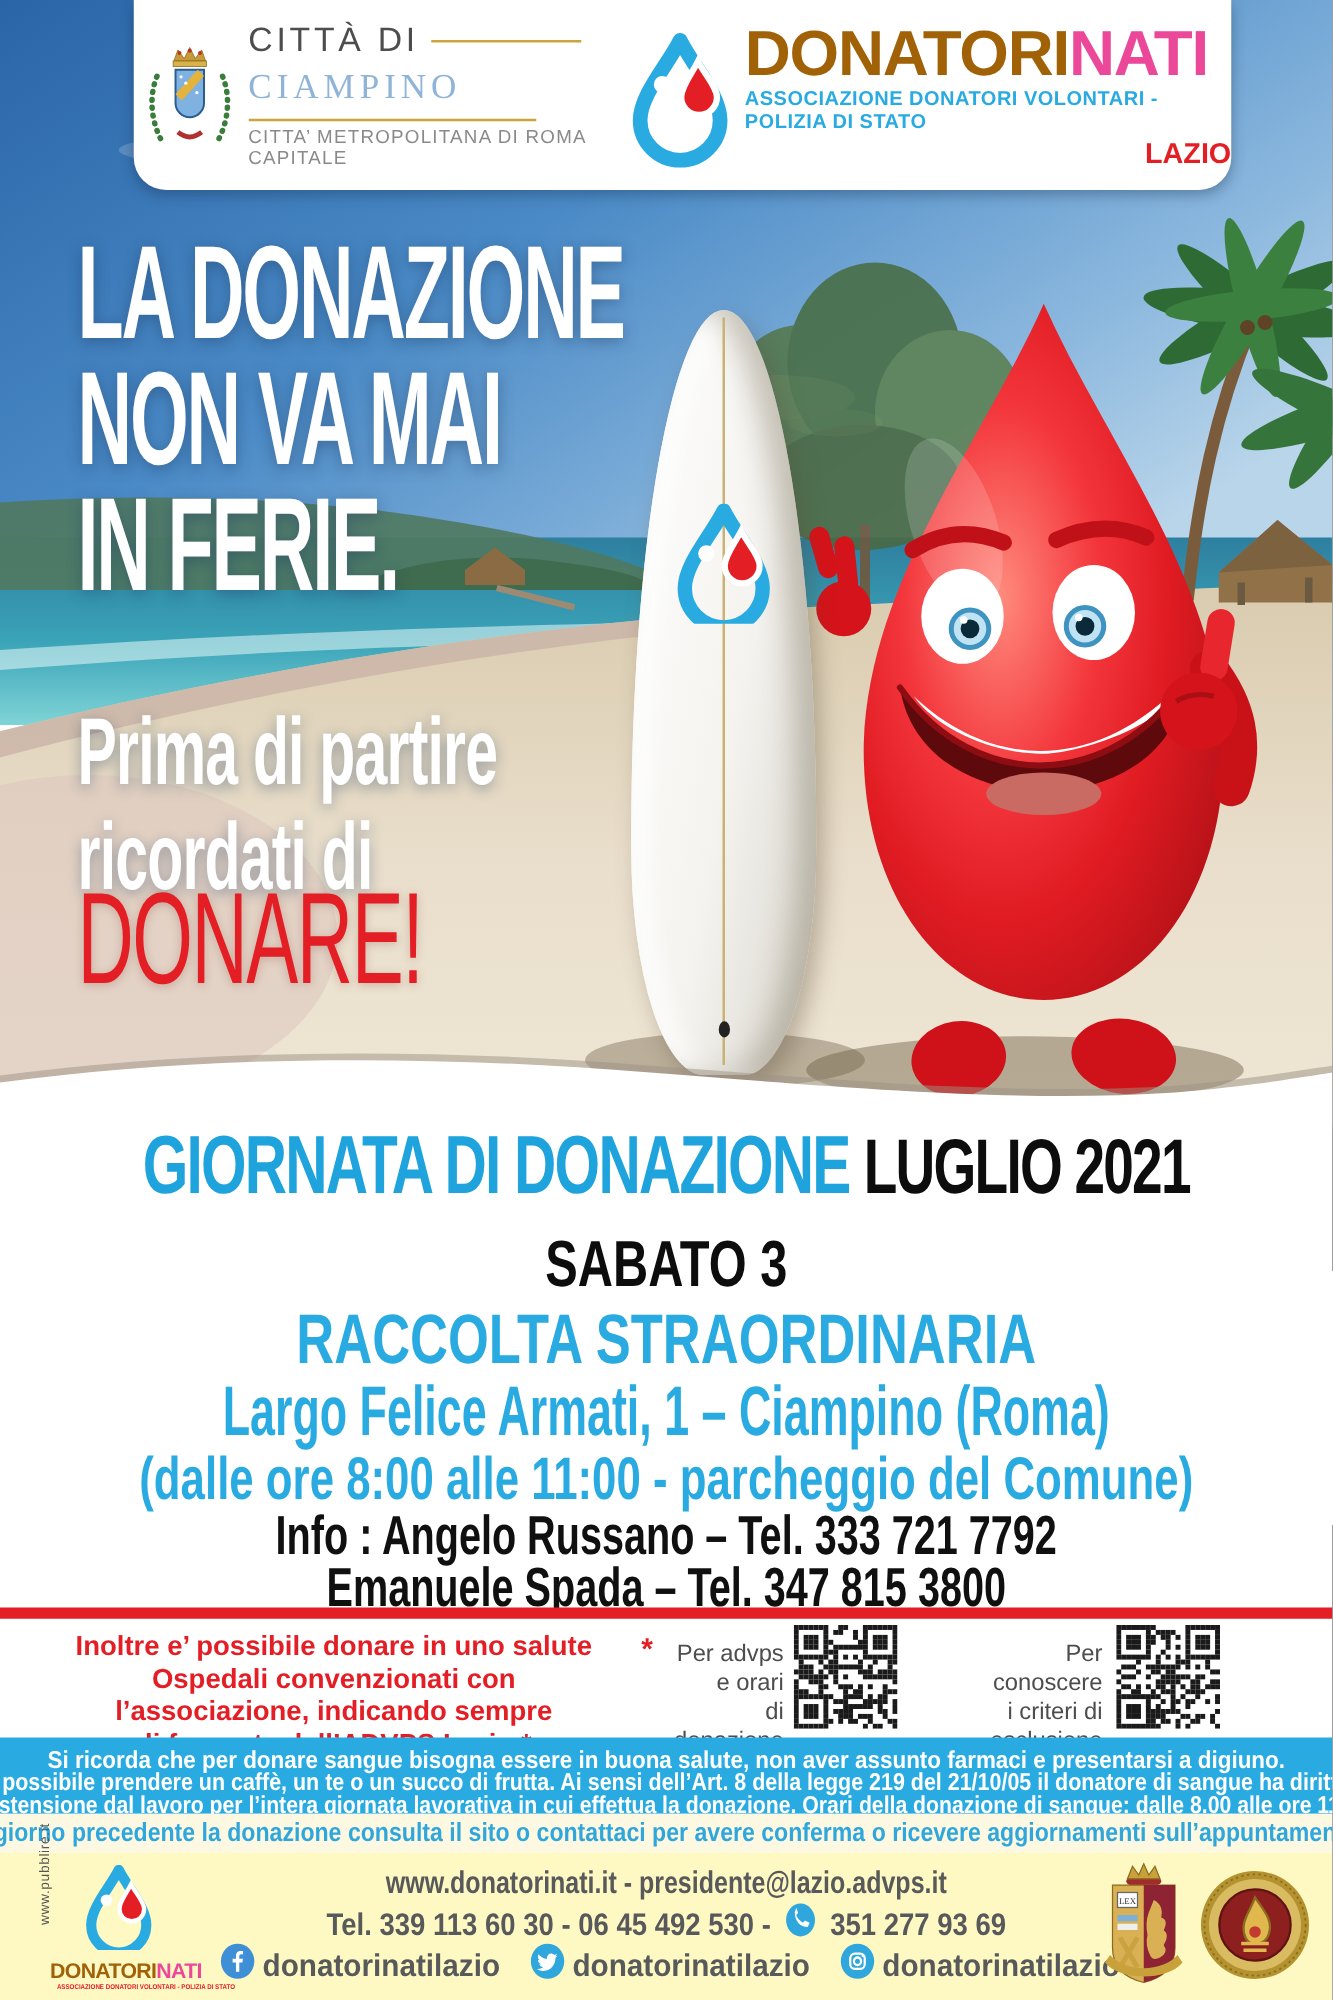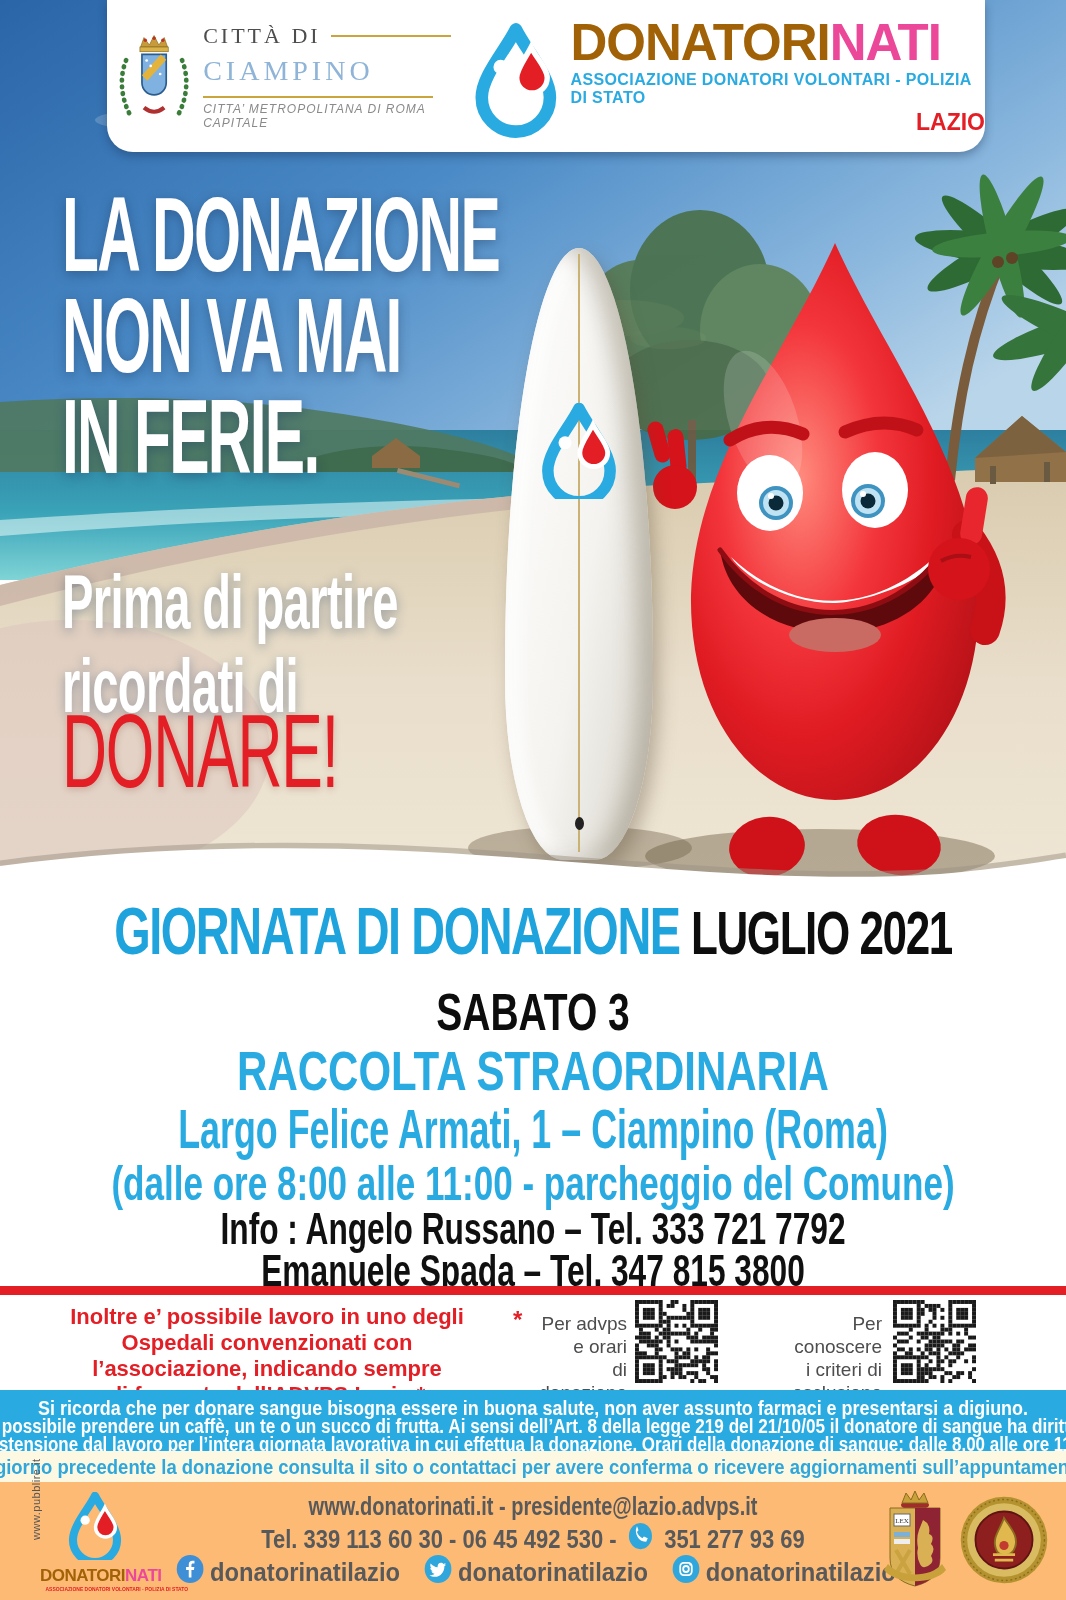--- a/index.html
+++ b/index.html
@@ -9,26 +9,26 @@
   
   .cx{position:absolute;left:50%;white-space:nowrap;
       transform:translateX(-50%) scaleX(var(--sx,1));}
   .condL{display:block;white-space:nowrap;transform:scaleX(var(--sx,1));transform-origin:left top;}
   .b{font-weight:bold;}
   
   .header-card{position:absolute;left:107px;top:0;width:878px;height:152px;background:#fff;
      border-radius:0 0 26px 26px;box-shadow:0 4px 10px rgba(20,40,70,.35);z-index:6;
      display:flex;align-items:center;}
   .city-block{margin-left:12px;}
-  .city-top{font-family:Liberation Serif, serif;font-size:22px;letter-spacing:3px;color:#4d4d4d;
+  .city-top{font-family:Liberation Sans, sans-serif;font-size:27px;letter-spacing:3px;color:#4d4d4d;
      display:flex;align-items:center;gap:10px;}
   .city-top:after{content:"";display:inline-block;width:120px;height:2px;background:#caa53e;}
   .city-name{font-family:"Liberation Serif","DejaVu Serif",serif;font-size:28px;letter-spacing:4px;color:#8fb4d8;line-height:44px;}
   .city-rule{width:230px;height:2px;background:#caa53e;margin:3px 0 4px;}
-  .city-sub{font-size:12px;letter-spacing:1px;color:#8a8a8a;font-style:italic;}
+  .city-sub{font-size:15px;letter-spacing:1px;color:#8a8a8a;}
   .org-block{margin-left:10px;}
   .org-name{font-size:51px;font-weight:bold;letter-spacing:-1px;line-height:52px;}
   .org-sub{font-size:16px;font-weight:bold;color:#29abe2;letter-spacing:.4px;margin-top:2px;}
   .org-region{font-size:23px;font-weight:bold;color:#e31e25;text-align:right;margin-top:2px;}
   .tx-blue{color:#a16207;} .tx-red{color:#ec4899;}
   
   .headline{position:absolute;left:62px;top:184px;z-index:5;color:#fff;
      text-shadow:0 3px 16px rgba(30,60,100,.45);}
   .headline .condL{font-size:106px;line-height:101px;letter-spacing:-3px;font-weight:bold;--sx:.57;}
   .sub1{position:absolute;left:62px;top:524px;z-index:5;color:#fff;font-weight:bold;
@@ -67,21 +67,21 @@
   .qr{position:absolute;top:1300px;width:83px;height:83px;}
   .qr1{left:635px;} .qr2{left:893px;}
   
   .blue-strip{position:absolute;left:0;top:1390px;width:1066px;height:61px;background:#29abe2;}
   .blue-strip .cx{color:#fff;font-size:19.5px;font-weight:bold;}
   .bs1{top:7px;--sx:.92;} .bs2{top:25px;--sx:.88;} .bs3{top:43px;--sx:.87;}
   
   .yellow-strip{position:absolute;left:0;top:1451px;width:1066px;height:31px;background:#fdf8e1;}
   .yellow-strip .cx{top:4px;color:#2fa7dc;font-size:21px;font-weight:bold;--sx:.88;}
   
-  .footer{position:absolute;left:0;top:1482px;width:1066px;height:118px;background:#fdba74;}
+  .footer{position:absolute;left:0;top:1482px;width:1066px;height:118px;background:#fef9c3;}
   .footer .cx{color:#58595b;font-weight:bold;}
   .f1{top:10px;font-size:25px;--sx:.8;}
   .f2{top:40px;font-size:25px;--sx:.88;}
   .f3{top:72px;font-size:25px;--sx:.95;}
   .f2 .wa,.f3 .soc{display:inline-block;vertical-align:middle;margin:0 6px 4px 6px;}
   .publisher{position:absolute;left:30px;top:1540px;transform:rotate(-90deg);transform-origin:left top;
      font-size:11px;color:#555;letter-spacing:.5px;white-space:nowrap;}
   .flogo{position:absolute;left:40px;top:1492px;width:110px;text-align:center;}
   .flogo-word{font-size:17px;font-weight:bold;letter-spacing:-.5px;margin-top:2px;}
   .flogo-sub{font-size:5.5px;color:#e31e25;font-weight:bold;white-space:nowrap;transform:scaleX(.9);}
@@ -285,21 +285,21 @@
   <div class="cx ln-sabato">SABATO 3</div>
   <div class="cx ln-raccolta">RACCOLTA STRAORDINARIA</div>
   <div class="cx ln-address">Largo Felice Armati, 1 – Ciampino (Roma)</div>
   <div class="cx ln-time">(dalle ore 8:00 alle 11:00 - parcheggio del Comune)</div>
   <div class="cx ln-info1">Info : Angelo Russano – Tel. 333 721 7792</div>
   <div class="cx ln-info2">Emanuele Spada – Tel. 347 815 3800</div>
 
   <div class="red-bar"></div>
 
   <div class="note-block">
-    <div>Inoltre e’ possibile lavoro in uno degli</div>
+    <div>Inoltre e’ possibile donare in uno salute</div>
     <div>Ospedali convenzionati con</div>
     <div>l’associazione, indicando sempre</div>
     <div>di far parte dell’ADVPS Lazio.*</div>
   </div>
   <div class="qr-grp1-ast">*</div>
   <div class="qr-cap cap1">
     <div>Per advps e orari</div>
     <div>di donazione</div>
     <div>negli Ospedali</div>
     <div>convenzionati</div>

